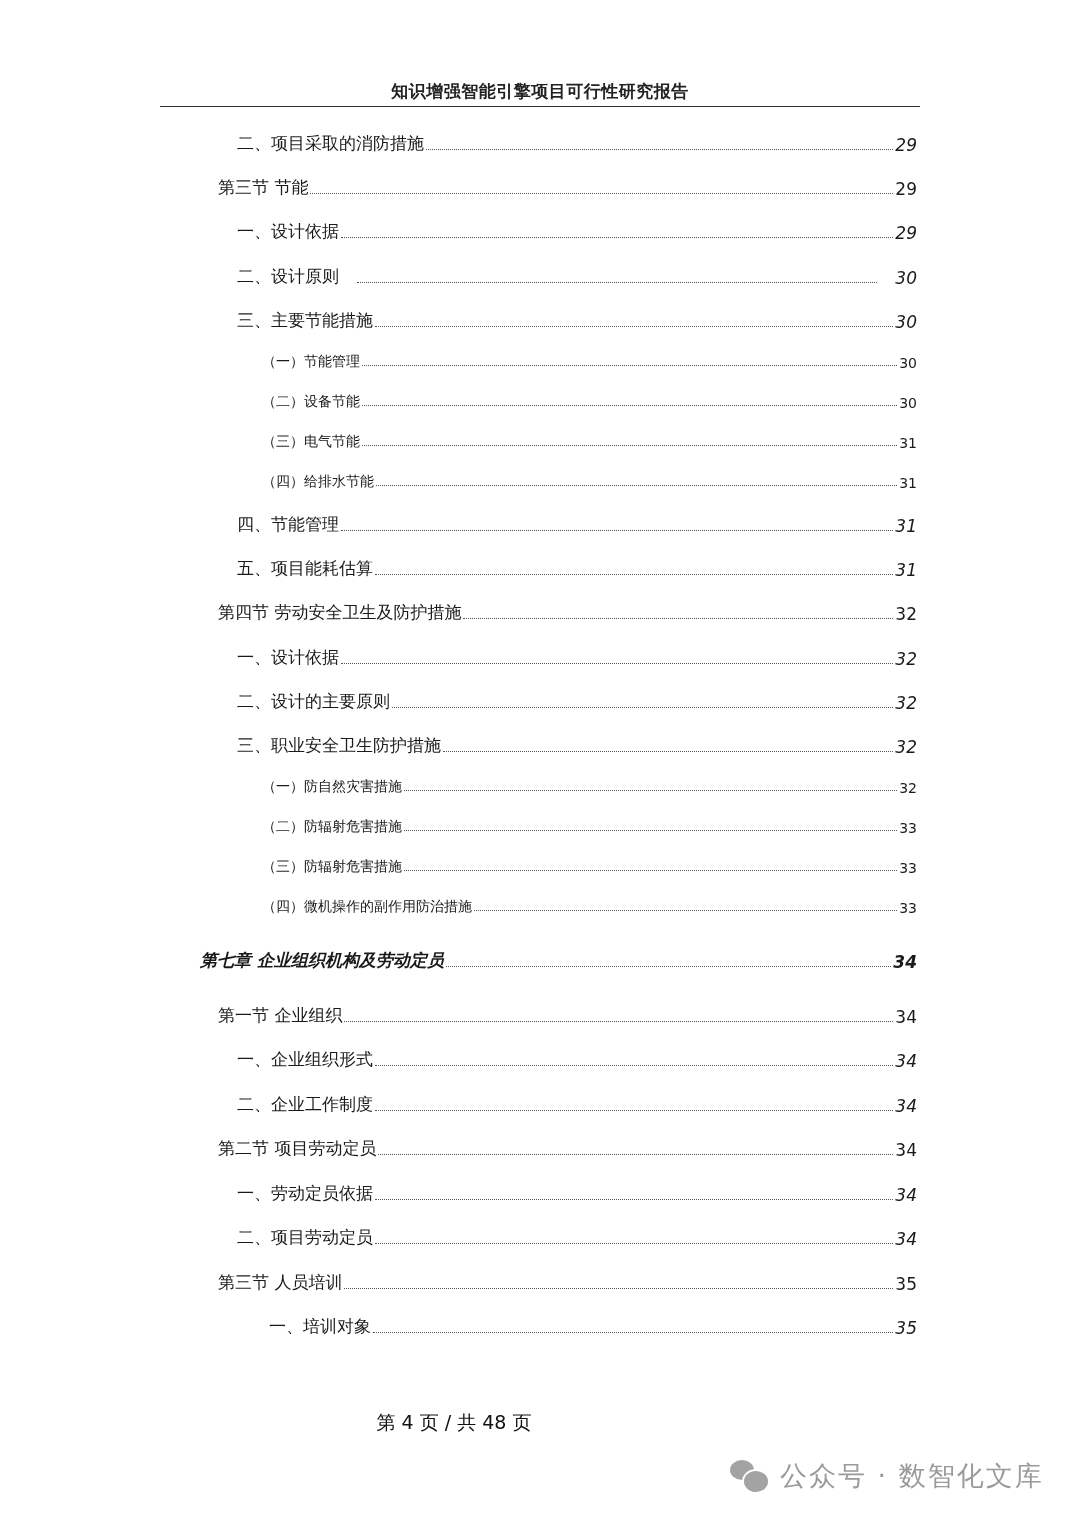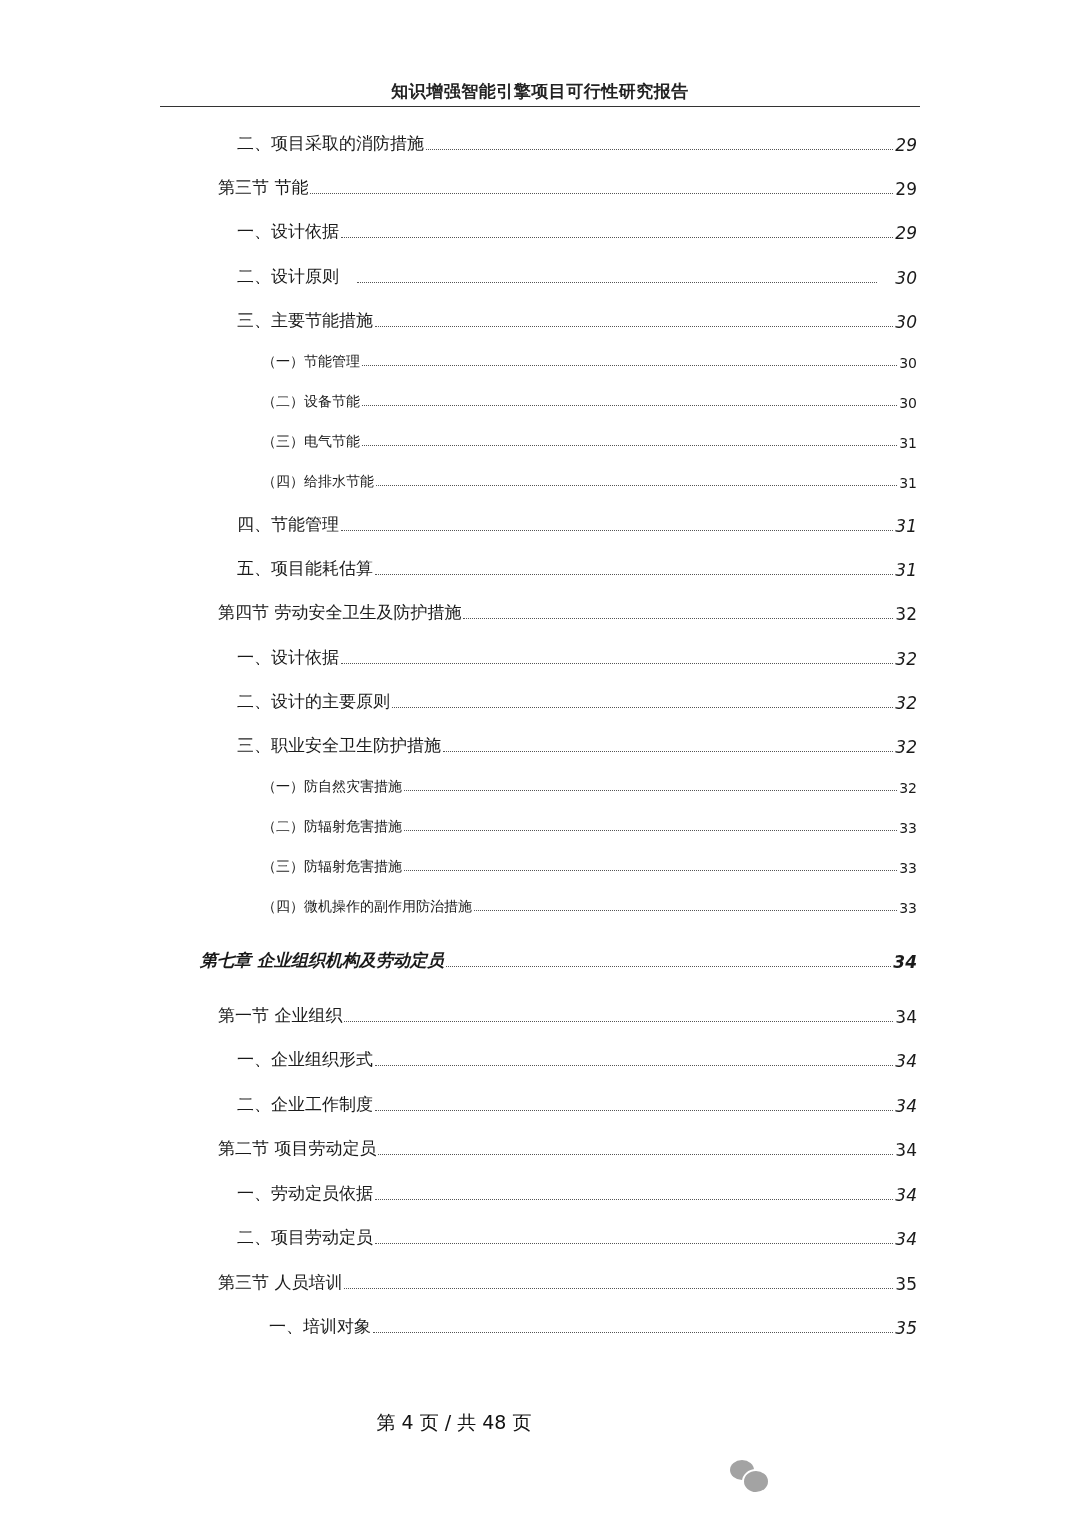--- a/index.html
+++ b/index.html
@@ -192,14 +192,15 @@
       </div>
     </div>
 
   <div class="footer-page">第 4 页 / 共 48 页</div>
 
   <div class="watermark">
     <div class="wm-icon">
       <div class="bubble1"></div>
         <div class="bubble2"></div>
     </div>
+    <span>公众号 · 数智化文库</span>
   </div>
 </div>
 
 </body></html>

